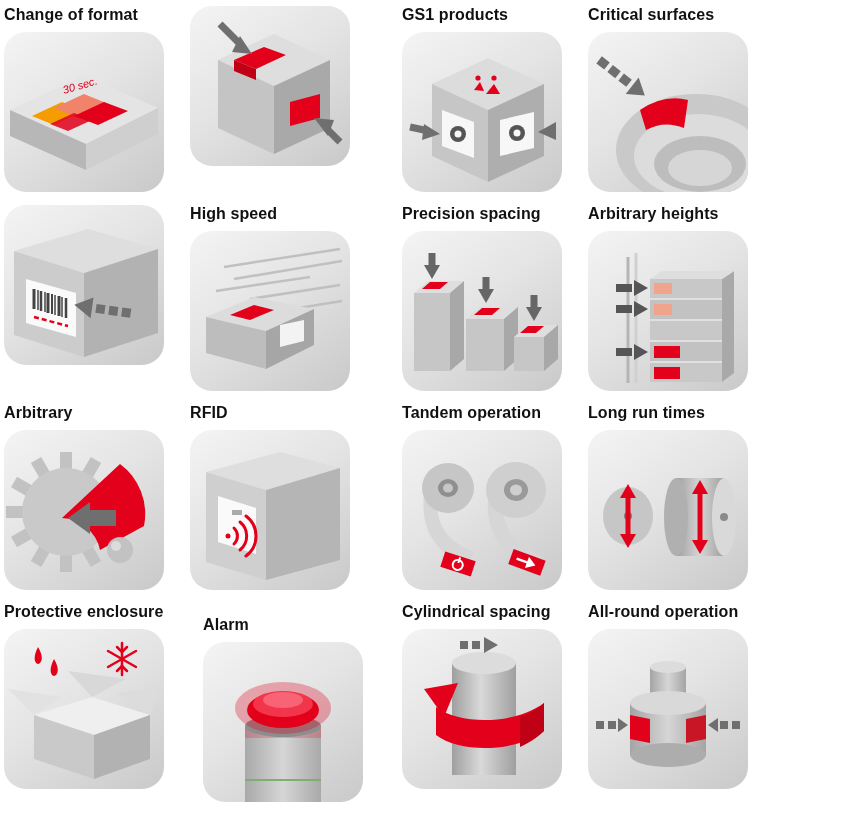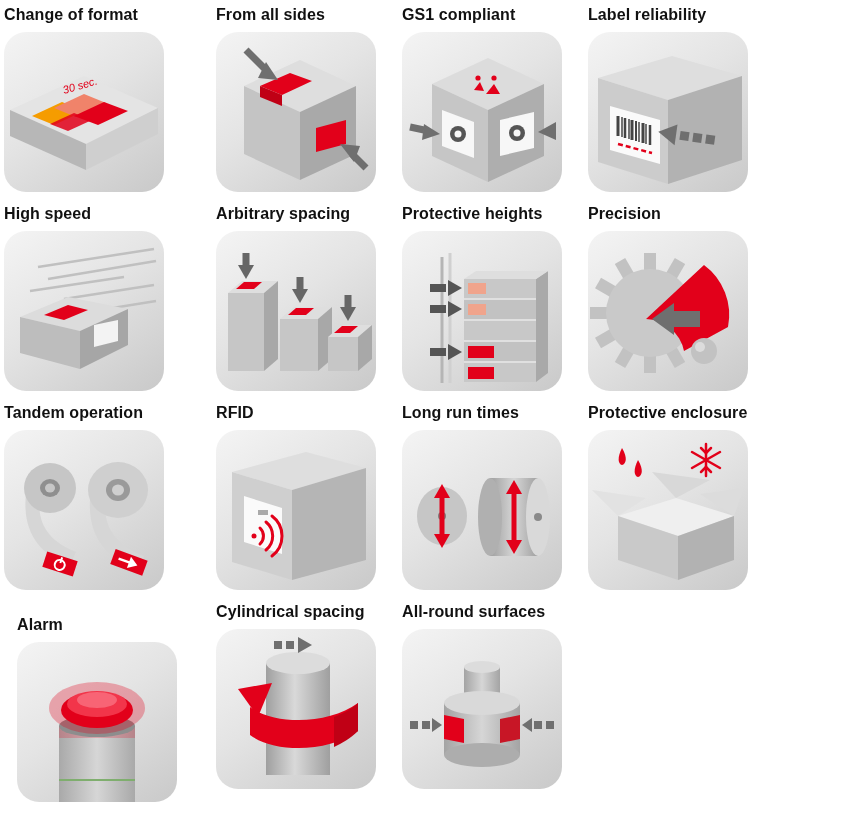--- a/index.html
+++ b/index.html
@@ -52,21 +52,20 @@
           <polygon points="50,76 80,62 102,71 72,85" fill="#f0836a"></polygon>
           <polygon points="70,84 100,70 124,79 94,93" fill="#e2001a"></polygon>
           <polygon points="46,92 70,81 88,88 64,99" fill="#e2001a" opacity="0.85"></polygon>
         </g>
         <text x="60" y="62" fill="#e2001a" font-size="11" font-style="italic" font-family="Liberation Sans, sans-serif" transform="rotate(-16 60 62)">30 sec.</text>
       </svg>
     </div>
   </figure>
 
   <figure class="tile" style="margin:0">
-    <h3>From all sides</h3>
     <div class="art">
       <svg viewBox="0 0 160 160">
         <polygon points="28,54 84,28 140,54 84,80" fill="#dedede"></polygon>
         <polygon points="28,54 84,80 84,148 28,122" fill="#c4c4c4"></polygon>
         <polygon points="140,54 84,80 84,148 140,122" fill="#a9a9a9"></polygon>
         <polygon points="44,54 74,41 96,49 66,63" fill="#e2001a"></polygon>
         <polygon points="44,54 66,63 66,74 44,65" fill="#c00015"></polygon>
         <g fill="#6f6f6f">
           <line x1="30" y1="18" x2="50" y2="38" stroke="#6f6f6f" stroke-width="7"></line>
           <polygon points="62,48 42,46 50,30"></polygon>
@@ -74,21 +73,21 @@
         <polygon points="100,96 130,88 130,112 100,120" fill="#e2001a"></polygon>
         <g fill="#6f6f6f">
           <line x1="150" y1="136" x2="136" y2="122" stroke="#6f6f6f" stroke-width="7"></line>
           <polygon points="124,112 144,114 138,130"></polygon>
         </g>
       </svg>
     </div>
   </figure>
 
   <figure class="tile" style="margin:0">
-    <h3>GS1 compliant</h3>
+    <h3>GS1 products</h3>
     <div class="art">
       <svg viewBox="0 0 160 160">
         <polygon points="30,52 86,26 142,52 86,78" fill="#dcdcdc"></polygon>
         <polygon points="30,52 86,78 86,150 30,124" fill="#c6c6c6"></polygon>
         <polygon points="142,52 86,78 86,150 142,124" fill="#aeaeae"></polygon>
         <polygon points="40,78 72,90 72,126 40,114" fill="#f7f7f7"></polygon>
         <circle cx="56" cy="102" r="8" fill="#555555"></circle>
         <circle cx="56" cy="102" r="3.5" fill="#f7f7f7"></circle>
         <polygon points="98,88 132,80 132,116 98,124" fill="#f7f7f7"></polygon>
         <circle cx="115" cy="101" r="8" fill="#555555"></circle>
@@ -101,23 +100,40 @@
         <g fill="#e2001a">
           <polygon points="84,62 92,52 98,62"></polygon>
           <polygon points="72,58 78,50 82,59"></polygon>
           <circle cx="92" cy="46" r="2.6"></circle>
           <circle cx="76" cy="46" r="2.6"></circle>
         </g>
       </svg>
     </div>
   </figure>
 
-
-  <figure class="tile" style="margin:0">
-    <h3>Label reliability</h3>
+  <figure class="tile" style="margin:0">
+    <h3>Critical surfaces</h3>
+    <div class="art">
+      <svg viewBox="0 0 160 160">
+        <ellipse cx="108" cy="118" rx="80" ry="56" fill="#c9c9c9"></ellipse>
+        <ellipse cx="110" cy="124" rx="64" ry="42" fill="#dcdcdc"></ellipse>
+        <ellipse cx="112" cy="132" rx="46" ry="28" fill="#bdbdbd"></ellipse>
+        <ellipse cx="112" cy="136" rx="32" ry="18" fill="#d6d6d6"></ellipse>
+        <path d="M52,78 Q76,62 100,68 L96,96 Q76,88 58,98 Z" fill="#e2001a"></path>
+        <g fill="#6f6f6f" transform="rotate(38 36 48)">
+          <rect x="4" y="43" width="10" height="9"></rect>
+          <rect x="18" y="43" width="10" height="9"></rect>
+          <rect x="32" y="43" width="10" height="9"></rect>
+          <polygon points="62,47.5 46,37 46,58"></polygon>
+        </g>
+      </svg>
+    </div>
+  </figure>
+
+  <figure class="tile" style="margin:0">
     <div class="art">
       <svg viewBox="0 0 160 160">
         <polygon points="10,46 84,24 154,44 80,68" fill="#dedede"></polygon>
         <polygon points="10,46 80,68 80,152 10,130" fill="#cccccc"></polygon>
         <polygon points="154,44 80,68 80,152 154,128" fill="#b2b2b2"></polygon>
         <polygon points="22,74 72,88 72,132 22,118" fill="#fafafa"></polygon>
         <g stroke="#444444">
           <line x1="30" y1="84" x2="30" y2="104" stroke-width="3"></line>
           <line x1="34" y1="85" x2="34" y2="105" stroke-width="1.5"></line>
           <line x1="37" y1="86" x2="37" y2="106" stroke-width="2.5"></line>
@@ -154,21 +170,21 @@
         <polygon points="16,86 64,66 124,78 76,100" fill="#dcdcdc"></polygon>
         <polygon points="16,86 76,100 76,138 16,122" fill="#bdbdbd"></polygon>
         <polygon points="124,78 76,100 76,138 124,114" fill="#a6a6a6"></polygon>
         <polygon points="40,84 64,74 84,79 60,89" fill="#e2001a"></polygon>
         <polygon points="90,94 114,89 114,110 90,116" fill="#f3f3f3"></polygon>
       </svg>
     </div>
   </figure>
 
   <figure class="tile" style="margin:0">
-    <h3>Arbitrary spacing</h3>
+    <h3>Precision spacing</h3>
     <div class="art">
       <svg viewBox="0 0 160 160">
         <polygon points="12,62 26,50 62,50 48,62" fill="#dedede"></polygon>
         <rect x="12" y="62" width="36" height="78" fill="#c6c6c6"></rect>
         <polygon points="48,62 62,50 62,128 48,140" fill="#a8a8a8"></polygon>
         <polygon points="20,58 28,51 46,51 38,58" fill="#e2001a"></polygon>
         <g fill="#666666">
           <line x1="30" y1="22" x2="30" y2="36" stroke="#666666" stroke-width="7"></line>
           <polygon points="30,48 22,34 38,34"></polygon>
         </g>
@@ -186,21 +202,21 @@
         <polygon points="118,102 126,95 142,95 134,102" fill="#e2001a"></polygon>
         <g fill="#666666">
           <line x1="132" y1="64" x2="132" y2="78" stroke="#666666" stroke-width="7"></line>
           <polygon points="132,90 124,76 140,76"></polygon>
         </g>
       </svg>
     </div>
   </figure>
 
   <figure class="tile" style="margin:0">
-    <h3>Protective heights</h3>
+    <h3>Arbitrary heights</h3>
     <div class="art">
       <svg viewBox="0 0 160 160">
         <line x1="40" y1="26" x2="40" y2="152" stroke="#b5b5b5" stroke-width="3"></line>
         <line x1="48" y1="22" x2="48" y2="152" stroke="#d0d0d0" stroke-width="3"></line>
         <polygon points="134,48 146,40 146,142 134,151" fill="#a9a9a9"></polygon>
         <polygon points="62,48 74,40 146,40 134,48" fill="#dedede"></polygon>
         <rect x="62" y="48" width="72" height="19" fill="#c8c8c8"></rect>
         <rect x="62" y="69" width="72" height="19" fill="#c2c2c2"></rect>
         <rect x="62" y="90" width="72" height="19" fill="#c8c8c8"></rect>
         <rect x="62" y="111" width="72" height="19" fill="#c2c2c2"></rect>
@@ -219,21 +235,21 @@
           <rect x="28" y="74" width="16" height="8"></rect>
             <polygon points="60,78 46,70 46,86"></polygon>
           <rect x="28" y="117" width="16" height="8"></rect>
             <polygon points="60,121 46,113 46,129"></polygon>
         </g>
       </svg>
     </div>
   </figure>
 
   <figure class="tile" style="margin:0">
-    <h3>Precision</h3>
+    <h3>Arbitrary</h3>
     <div class="art">
       <svg viewBox="0 0 160 160">
         <g fill="#c2c2c2">
           <rect x="56" y="22" width="12" height="20"></rect>
           <rect x="56" y="22" width="12" height="20" transform="rotate(30 62 82)"></rect>
           <rect x="56" y="22" width="12" height="20" transform="rotate(60 62 82)"></rect>
           <rect x="56" y="22" width="12" height="20" transform="rotate(90 62 82)"></rect>
           <rect x="56" y="22" width="12" height="20" transform="rotate(120 62 82)"></rect>
           <rect x="56" y="22" width="12" height="20" transform="rotate(150 62 82)"></rect>
           <rect x="56" y="22" width="12" height="20" transform="rotate(180 62 82)"></rect>
@@ -246,59 +262,59 @@
         </g>
         <path d="M58,88 L116,34 A62,62 0 0 1 140,96 L96,120 A40,40 0 0 0 58,88 Z" fill="#e2001a"></path>
         <polygon points="64,88 86,72 86,80 112,80 112,96 86,96 86,104" fill="#6f6f6f"></polygon>
         <circle cx="116" cy="120" r="13" fill="#c2c2c2"></circle>
         <circle cx="112" cy="116" r="5" fill="#dcdcdc"></circle>
       </svg>
     </div>
   </figure>
 
   <figure class="tile" style="margin:0">
+    <h3>RFID</h3>
+    <div class="art">
+      <svg viewBox="0 0 160 160">
+        <polygon points="16,42 90,22 150,38 76,60" fill="#dedede"></polygon>
+        <polygon points="16,42 76,60 76,150 16,132" fill="#cfcfcf"></polygon>
+        <polygon points="150,38 76,60 76,150 150,130" fill="#b5b5b5"></polygon>
+        <polygon points="28,66 66,78 66,124 28,112" fill="#fafafa"></polygon>
+        <rect x="42" y="80" width="10" height="5" fill="#aaaaaa"></rect>
+        <g stroke="#e2001a" fill="none" stroke-width="3" stroke-linecap="round">
+          <circle cx="38" cy="106" r="2.5" fill="#e2001a" stroke="none"></circle>
+          <path d="M44,98 A11,11 0 0 1 44,114"></path>
+          <path d="M50,92 A18,18 0 0 1 50,120"></path>
+          <path d="M56,86 A25,25 0 0 1 56,126"></path>
+        </g>
+      </svg>
+    </div>
+  </figure>
+
+  <figure class="tile" style="margin:0">
     <h3>Tandem operation</h3>
     <div class="art">
       <svg viewBox="0 0 160 160">
         <path d="M22,64 C18,100 34,124 66,136 L72,122 C46,112 32,94 36,66 Z" fill="#d6d6d6"></path>
         <ellipse cx="46" cy="58" rx="26" ry="25" fill="#c6c6c6"></ellipse>
         <ellipse cx="46" cy="58" rx="10" ry="9" fill="#8f8f8f"></ellipse>
         <ellipse cx="46" cy="58" rx="5" ry="4.5" fill="#c6c6c6"></ellipse>
         <path d="M86,70 C84,104 100,128 134,140 L140,126 C112,116 98,96 102,70 Z" fill="#d6d6d6"></path>
         <ellipse cx="114" cy="60" rx="30" ry="28" fill="#cfcfcf"></ellipse>
         <ellipse cx="114" cy="60" rx="12" ry="11" fill="#9a9a9a"></ellipse>
         <ellipse cx="114" cy="60" rx="6" ry="5.5" fill="#cfcfcf"></ellipse>
         <g transform="rotate(18 56 134)">
           <rect x="40" y="126" width="32" height="16" fill="#e2001a"></rect>
           <circle cx="56" cy="135" r="5" fill="none" stroke="#ffffff" stroke-width="2"></circle>
           <line x1="56" y1="127" x2="56" y2="133" stroke="#ffffff" stroke-width="2"></line>
         </g>
         <g transform="rotate(20 124 132)">
           <rect x="108" y="124" width="34" height="16" fill="#e2001a"></rect>
           <line x1="114" y1="132" x2="126" y2="132" stroke="#ffffff" stroke-width="2.5"></line>
           <polygon points="134,132 125,126 125,138" fill="#ffffff"></polygon>
-        </g>
-      </svg>
-    </div>
-  </figure>
-
-  <figure class="tile" style="margin:0">
-    <h3>RFID</h3>
-    <div class="art">
-      <svg viewBox="0 0 160 160">
-        <polygon points="16,42 90,22 150,38 76,60" fill="#dedede"></polygon>
-        <polygon points="16,42 76,60 76,150 16,132" fill="#cfcfcf"></polygon>
-        <polygon points="150,38 76,60 76,150 150,130" fill="#b5b5b5"></polygon>
-        <polygon points="28,66 66,78 66,124 28,112" fill="#fafafa"></polygon>
-        <rect x="42" y="80" width="10" height="5" fill="#aaaaaa"></rect>
-        <g stroke="#e2001a" fill="none" stroke-width="3" stroke-linecap="round">
-          <circle cx="38" cy="106" r="2.5" fill="#e2001a" stroke="none"></circle>
-          <path d="M44,98 A11,11 0 0 1 44,114"></path>
-          <path d="M50,92 A18,18 0 0 1 50,120"></path>
-          <path d="M56,86 A25,25 0 0 1 56,126"></path>
         </g>
       </svg>
     </div>
   </figure>
 
   <figure class="tile" style="margin:0">
     <h3>Long run times</h3>
     <div class="art">
       <svg viewBox="0 0 160 160">
         <defs>
@@ -401,21 +417,21 @@
         <g>
           <polygon points="22,60 56,54 42,88" fill="#e2001a"></polygon>
           <path d="M34,78 C58,96 112,96 142,74 L142,102 C112,124 58,124 34,106 Z" fill="#e2001a"></path>
           <path d="M118,88 C128,84 136,80 142,74 L142,102 C134,110 126,114 118,118 Z" fill="#c00015"></path>
         </g>
       </svg>
     </div>
   </figure>
 
   <figure class="tile" style="margin:0">
-    <h3>All-round surfaces</h3>
+    <h3>All-round operation</h3>
     <div class="art">
       <svg viewBox="0 0 160 160">
         <defs>
           <linearGradient id="cylC" x1="0" y1="0" x2="1" y2="0">
             <stop offset="0" stop-color="#a4a4a4"></stop>
               <stop offset="0.5" stop-color="#d6d6d6"></stop>
               <stop offset="1" stop-color="#a4a4a4"></stop>
           </linearGradient>
         </defs>
         <rect x="62" y="38" width="36" height="38" fill="url(#cylC)"></rect>

